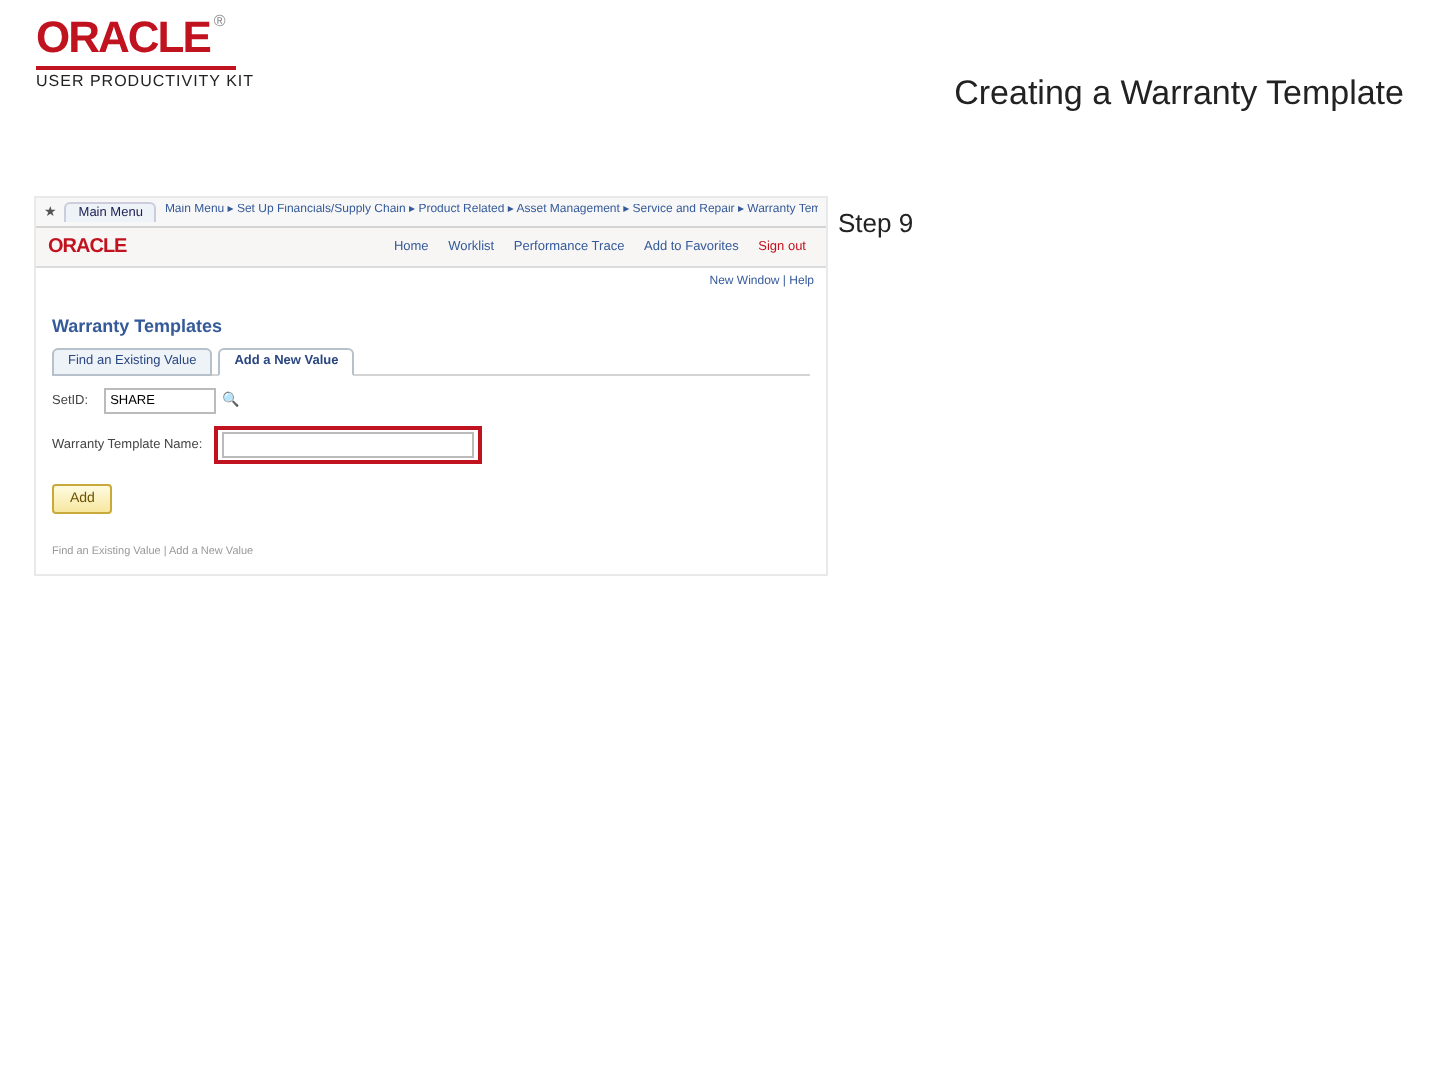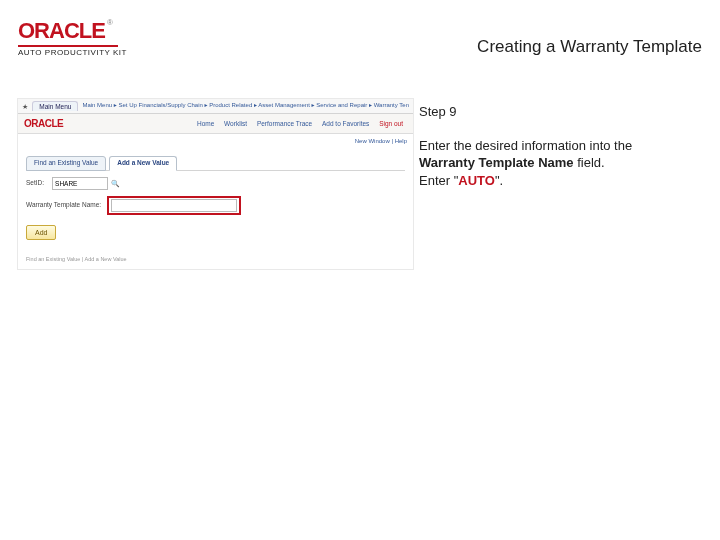--- a/index.html
+++ b/index.html
@@ -7,21 +7,21 @@
     padding: 0;
     width: 720px;
     height: 540px;
     font-family: Arial, Helvetica, sans-serif;
     background: #fff;
     color: #333;
     font-size: 12px;
   }
   .header {
     display: flex;
-    align-items: flex-end;
+    align-items: flex-start;
     justify-content: space-between;
     padding: 6px 18px 2px 18px;
   }
   .logo-block { display: flex; flex-direction: column; }
   .oracle-logo {
     font-family: Arial, sans-serif;
     font-weight: bold;
     font-size: 22px;
     color: #c1121f;
     letter-spacing: -1px;
@@ -151,21 +151,21 @@
 </style>
 </head>
 <body>
 
 <div class="header">
   <div class="logo-block">
     <div>
       <span class="oracle-logo">ORACLE</span><span class="oracle-tm">®</span>
     </div>
     <div class="logo-rule"></div>
-    <div class="upk">AUTO PRODUCTIVITY KIT</div>
+    <div class="upk">USER PRODUCTIVITY KIT</div>
   </div>
   <div class="page-title">Creating a Warranty Template</div>
 </div>
 
 <div class="body-row">
 
   <div class="shot">
     <div class="browserbar">
       <span>★</span>
       <span class="tab">Main Menu</span>
@@ -178,20 +178,21 @@
         <span>Worklist</span>
         <span>Performance Trace</span>
         <span>Add to Favorites</span>
         <span class="so">Sign out</span>
       </span>
     </div>
     <div style="text-align:right;padding:2px 6px 0 0;">
       <span class="nav" style="font-size:6px;color:#355a9a;">New Window | Help</span>
     </div>
     <div class="shot-body">
+      <div class="pg-title">Warranty Templates</div>
       <div class="tabrow">
         <div class="t">Find an Existing Value</div>
         <div class="t active">Add a New Value</div>
       </div>
       <div class="rule"></div>
 
       <div class="formrow">
         <label>SetID:</label>
         <div class="focus-box" style="border-color:transparent;padding:0;">
           <input type="text" style="width: 50px;" value="SHARE">
@@ -207,18 +208,14 @@
       </div>
 
       <span class="addbtn">Add</span>
 
       <div class="priv">Find an Existing Value | Add a New Value</div>
     </div>
   </div>
 
   <div class="instructions">
     <div class="step">Step 9</div>
-    <div>
-      <span>Enter the desired information into the </span><b>Warranty Template Name</b><span> field.</span><br>
-      <span>Enter "</span><b style="color:#c1121f;">AUTO</b><span>".</span>
-    </div>
   </div>
 </div>
 
 </body></html>

